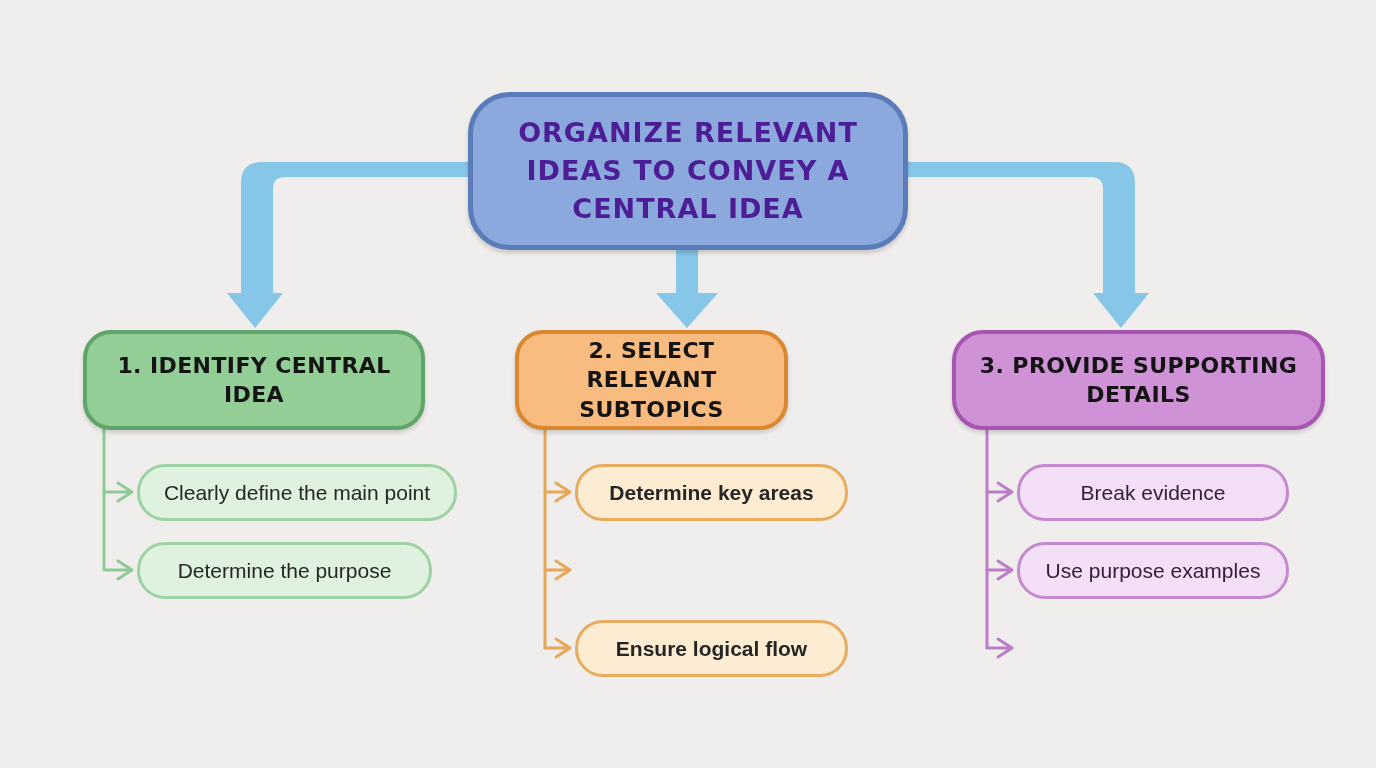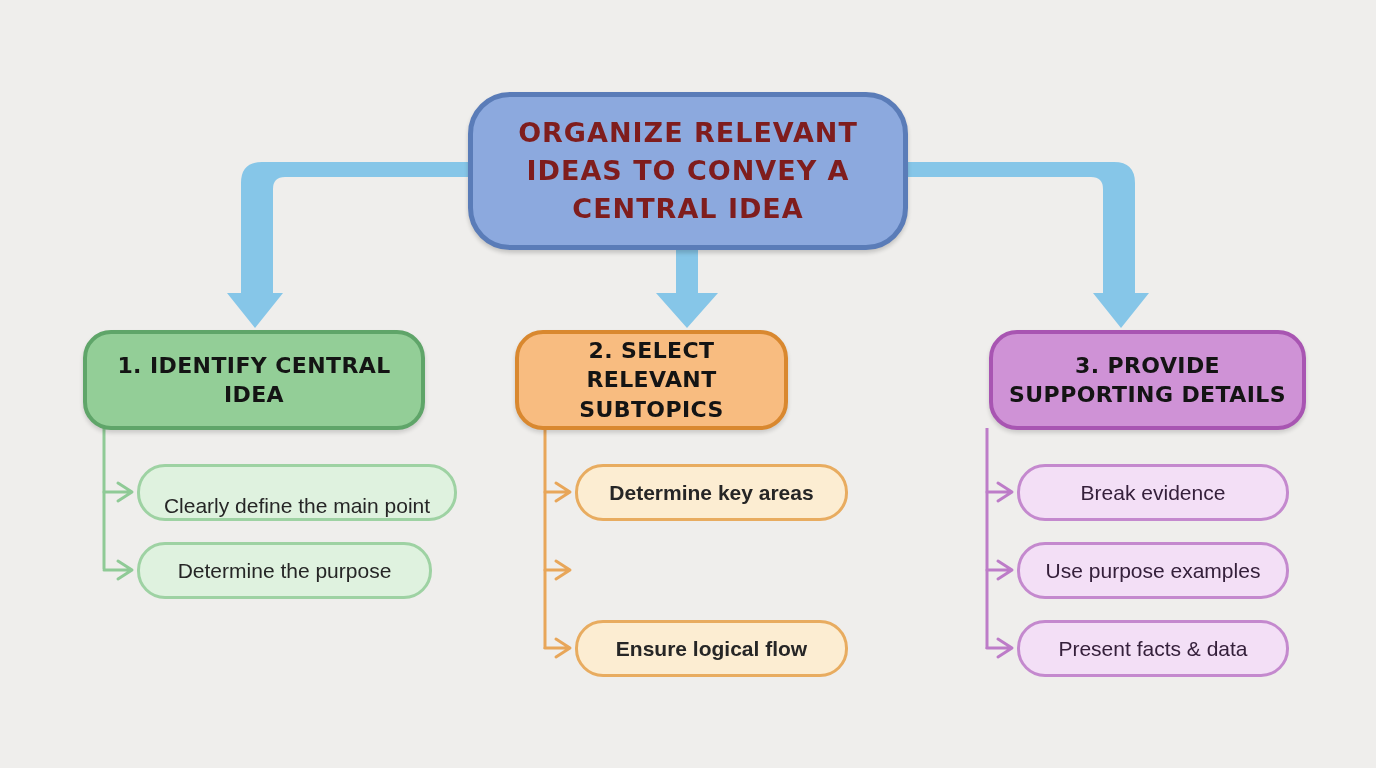--- a/index.html
+++ b/index.html
@@ -15,49 +15,49 @@
   }
   .node{
     position:absolute;
     box-sizing:border-box;
     display:flex;align-items:center;justify-content:center;
     text-align:center;
   }
   .root{
     left:468px;top:92px;width:440px;height:158px;
     background:#8CA9DE;border:5px solid #5A7CB8;border-radius:42px;
-    color:#7f1d1d;
+    color:#4c1d95;
     font-family:"DejaVu Sans",sans-serif;font-weight:bold;
     font-size:27px;line-height:1.42;letter-spacing:1px;
     padding:16px 38px;
     box-shadow:0 3px 4px rgba(0,0,0,0.18);
   }
   .hdr{
     top:330px;height:100px;
     border-radius:28px;border:4px solid;
     font-family:"DejaVu Sans",sans-serif;font-weight:bold;
     font-size:22px;line-height:1.32;letter-spacing:0.4px;
     color:#141414;
     padding:0 16px;
     box-shadow:0 3px 4px rgba(0,0,0,0.15);
   }
   .hdr-green {left:83px;width:342px;background:#93CE97;border-color:#5FA569;}
   .hdr-orange{left:515px;width:273px;background:#F8BC80;border-color:#D9882F;}
-  .hdr-purple{left:989px;width:317px;background:#CF92D6;border-color:#A855B2;}
+  .hdr-purple{left:952px;width:373px;background:#CF92D6;border-color:#A855B2;border-radius:31px;}
   .item{
     height:57px;
     border-radius:28px;border:3px solid;
     font-size:21px;color:#262626;
     padding:0 10px;
     background:#fff;
   }
   .item-green {background:#DFF2DF;border-color:#9ED2A3;}
   .item-orange{background:#FCEDD2;border-color:#E8AC60;font-weight:bold;}
   .item-purple{background:#F3DFF6;border-color:#C489CE;color:#35203b;}
-  .g1{left:137px;top:464px;width:320px;align-items:flex-end;}
+  .g1{left:137px;top:464px;width:320px;}
   .g2{left:137px;top:542px;width:295px;}
   .o1{left:575px;top:464px;width:273px;}
   .o2{left:575px;top:542px;width:273px;}
   .o3{left:575px;top:620px;width:273px;}
   .p1{left:1017px;top:464px;width:272px;}
   .p2{left:1017px;top:542px;width:272px;}
   .p3{left:1017px;top:620px;width:272px;}
 </style>
 </head>
 <body>
@@ -111,17 +111,14 @@
 
   <div class="node hdr hdr-purple">
     <span>3. PROVIDE SUPPORTING DETAILS</span>
   </div>
   <div class="node item item-purple p1">
     <span>Break evidence</span>
   </div>
   <div class="node item item-purple p2">
     <span>Use purpose examples</span>
   </div>
-  <div class="node item item-purple p3">
-    <span>Present facts &amp; data</span>
-  </div>
 
 </div>
 
 </body></html>

